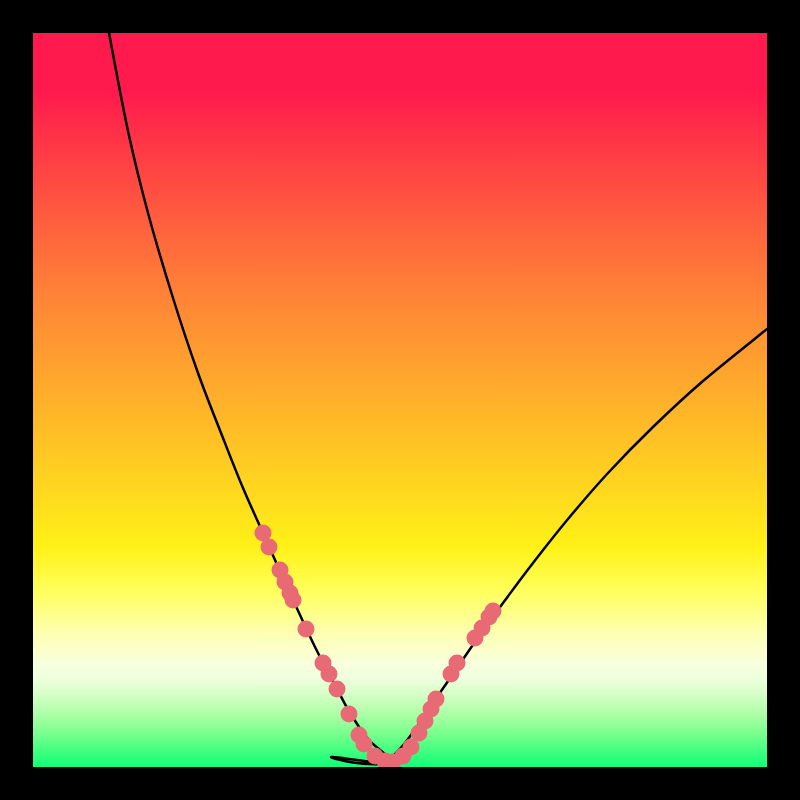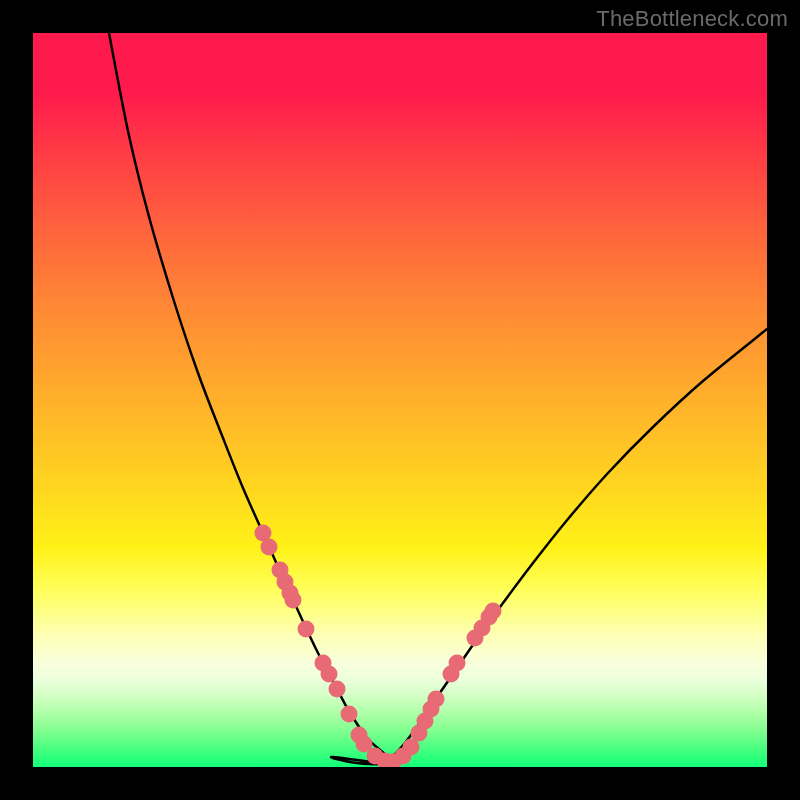--- a/index.html
+++ b/index.html
@@ -64,21 +64,20 @@
   }
   svg.curve {
     position: absolute;
     inset: 0;
   }
 </style>
 </head>
 <body>
 
 <div class="frame">
-  <div class="watermark">TheBottleneck.com</div>
 
   <div class="plot-area">
     <div class="gradient"></div>
 
     <svg class="curve" viewBox="0 0 734 734" preserveAspectRatio="none">
       <path id="curve-path" fill="none" stroke-width="2.5" stroke-linecap="round" stroke-linejoin="round" d="M 76 0 C 79.16666666666667 16.333333333333332, 88.5 68, 95 98 C 101.5 128, 107.5 152.16666666666666, 115 180 C 122.5 207.83333333333334, 131.66666666666666 238.33333333333334, 140 265 C 148.33333333333334 291.6666666666667, 156.66666666666666 316.6666666666667, 165 340 C 173.33333333333334 363.3333333333333, 182.5 385.8333333333333, 190 405 C 197.5 424.1666666666667, 203.33333333333334 439.1666666666667, 210 455 C 216.66666666666666 470.8333333333333, 223.33333333333334 485, 230 500 C 236.66666666666666 515, 243.83333333333334 531.3333333333334, 250 545 C 256.1666666666667 558.6666666666666, 261.5 570.1666666666666, 267 582 C 272.5 593.8333333333334, 277.5 605, 283 616 C 288.5 627, 294.3333333333333 637.3333333333334, 300 648 C 305.6666666666667 658.6666666666666, 311.1666666666667 670.3333333333334, 317 680 C 322.8333333333333 689.6666666666666, 328.5 697.8333333333334, 335 706 C 341.5 714.1666666666666, 361.8333333333333 726, 356 729 C 350.1666666666667 732, 307.3333333333333 724.1666666666666, 300 724 C 292.6666666666667 723.8333333333334, 308 727, 312 728 C 316 729, 320 729.5, 324 730 C 328 730.5, 332 730.8333333333334, 336 731 C 340 731.1666666666666, 344 731.1666666666666, 348 731 C 352 730.8333333333334, 356.3333333333333 730.5, 360 730 C 363.6666666666667 729.5, 370.6666666666667 728.1666666666666, 370 728 C 369.3333333333333 727.8333333333334, 355.6666666666667 732, 356 729 C 356.3333333333333 726, 366.6666666666667 716.8333333333334, 372 710 C 377.3333333333333 703.1666666666666, 382.6666666666667 695.6666666666666, 388 688 C 393.3333333333333 680.3333333333334, 398.3333333333333 672.3333333333334, 404 664 C 409.6666666666667 655.6666666666666, 415.3333333333333 647.6666666666666, 422 638 C 428.6666666666667 628.3333333333334, 436 617.3333333333334, 444 606 C 452 594.6666666666666, 460.6666666666667 582.6666666666666, 470 570 C 479.3333333333333 557.3333333333334, 489.1666666666667 544, 500 530 C 510.8333333333333 516, 522.5 501, 535 486 C 547.5 471, 560.8333333333334 455.3333333333333, 575 440 C 589.1666666666666 424.6666666666667, 604.1666666666666 409.3333333333333, 620 394 C 635.8333333333334 378.6666666666667, 651 364.3333333333333, 670 348 C 689 331.6666666666667, 723.3333333333334 304.6666666666667, 734 296" stroke="#000000"></path>
       <g id="dots">
           <circle cx="230" cy="500" r="8.5" fill="#e86a74" stroke="#d94f5b" stroke-width="0"></circle>
           <circle cx="236" cy="514" r="8.5" fill="#e86a74" stroke="#d94f5b" stroke-width="0"></circle>
           <circle cx="247" cy="537" r="8.5" fill="#e86a74" stroke="#d94f5b" stroke-width="0"></circle>

